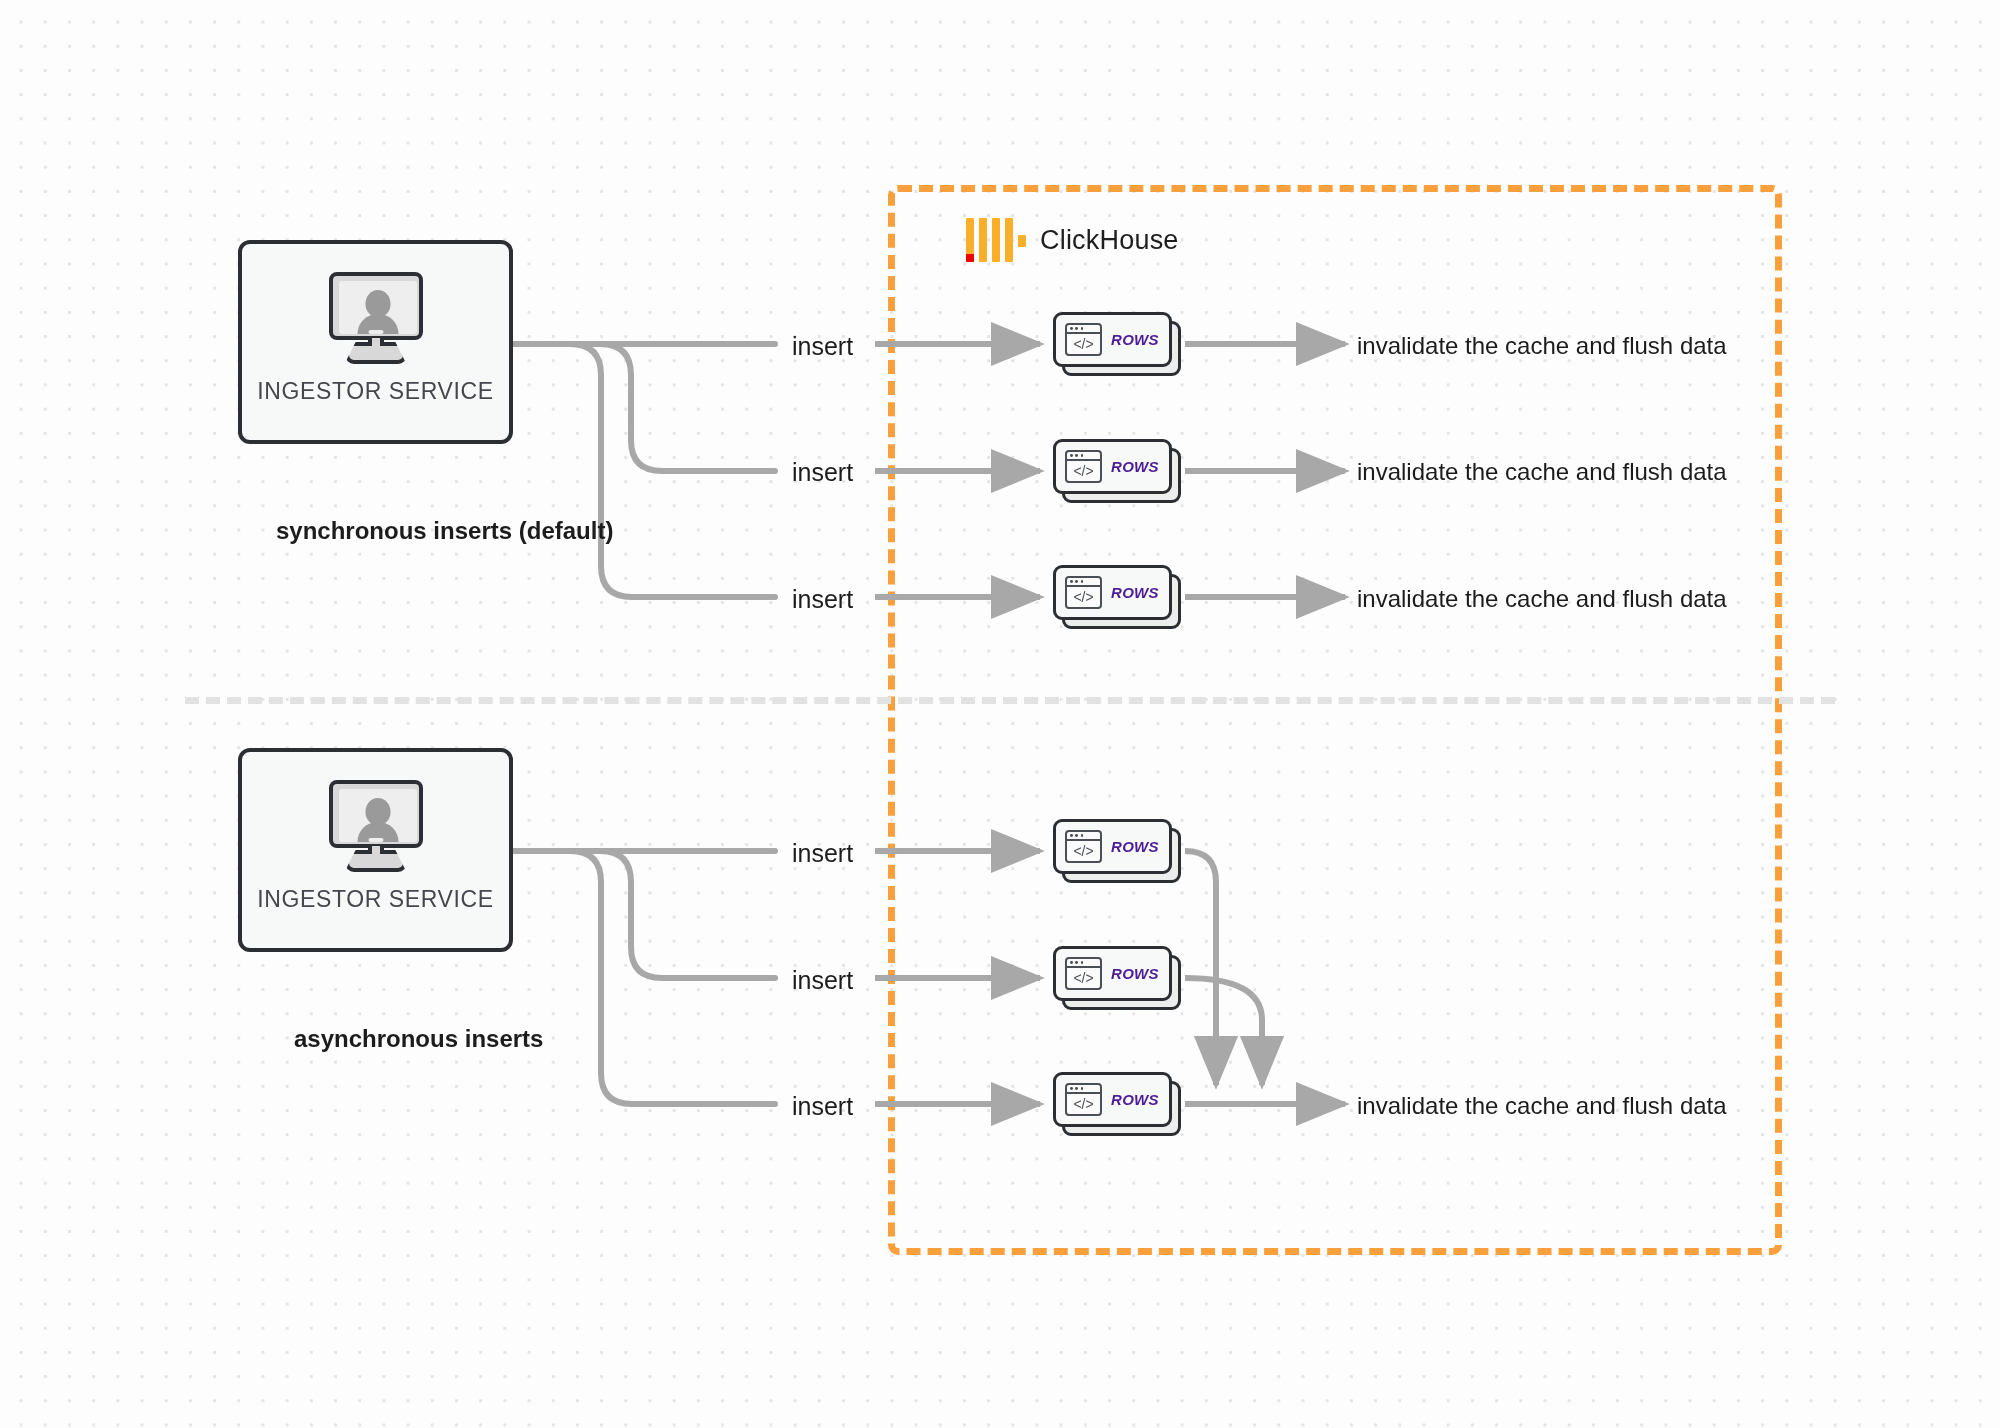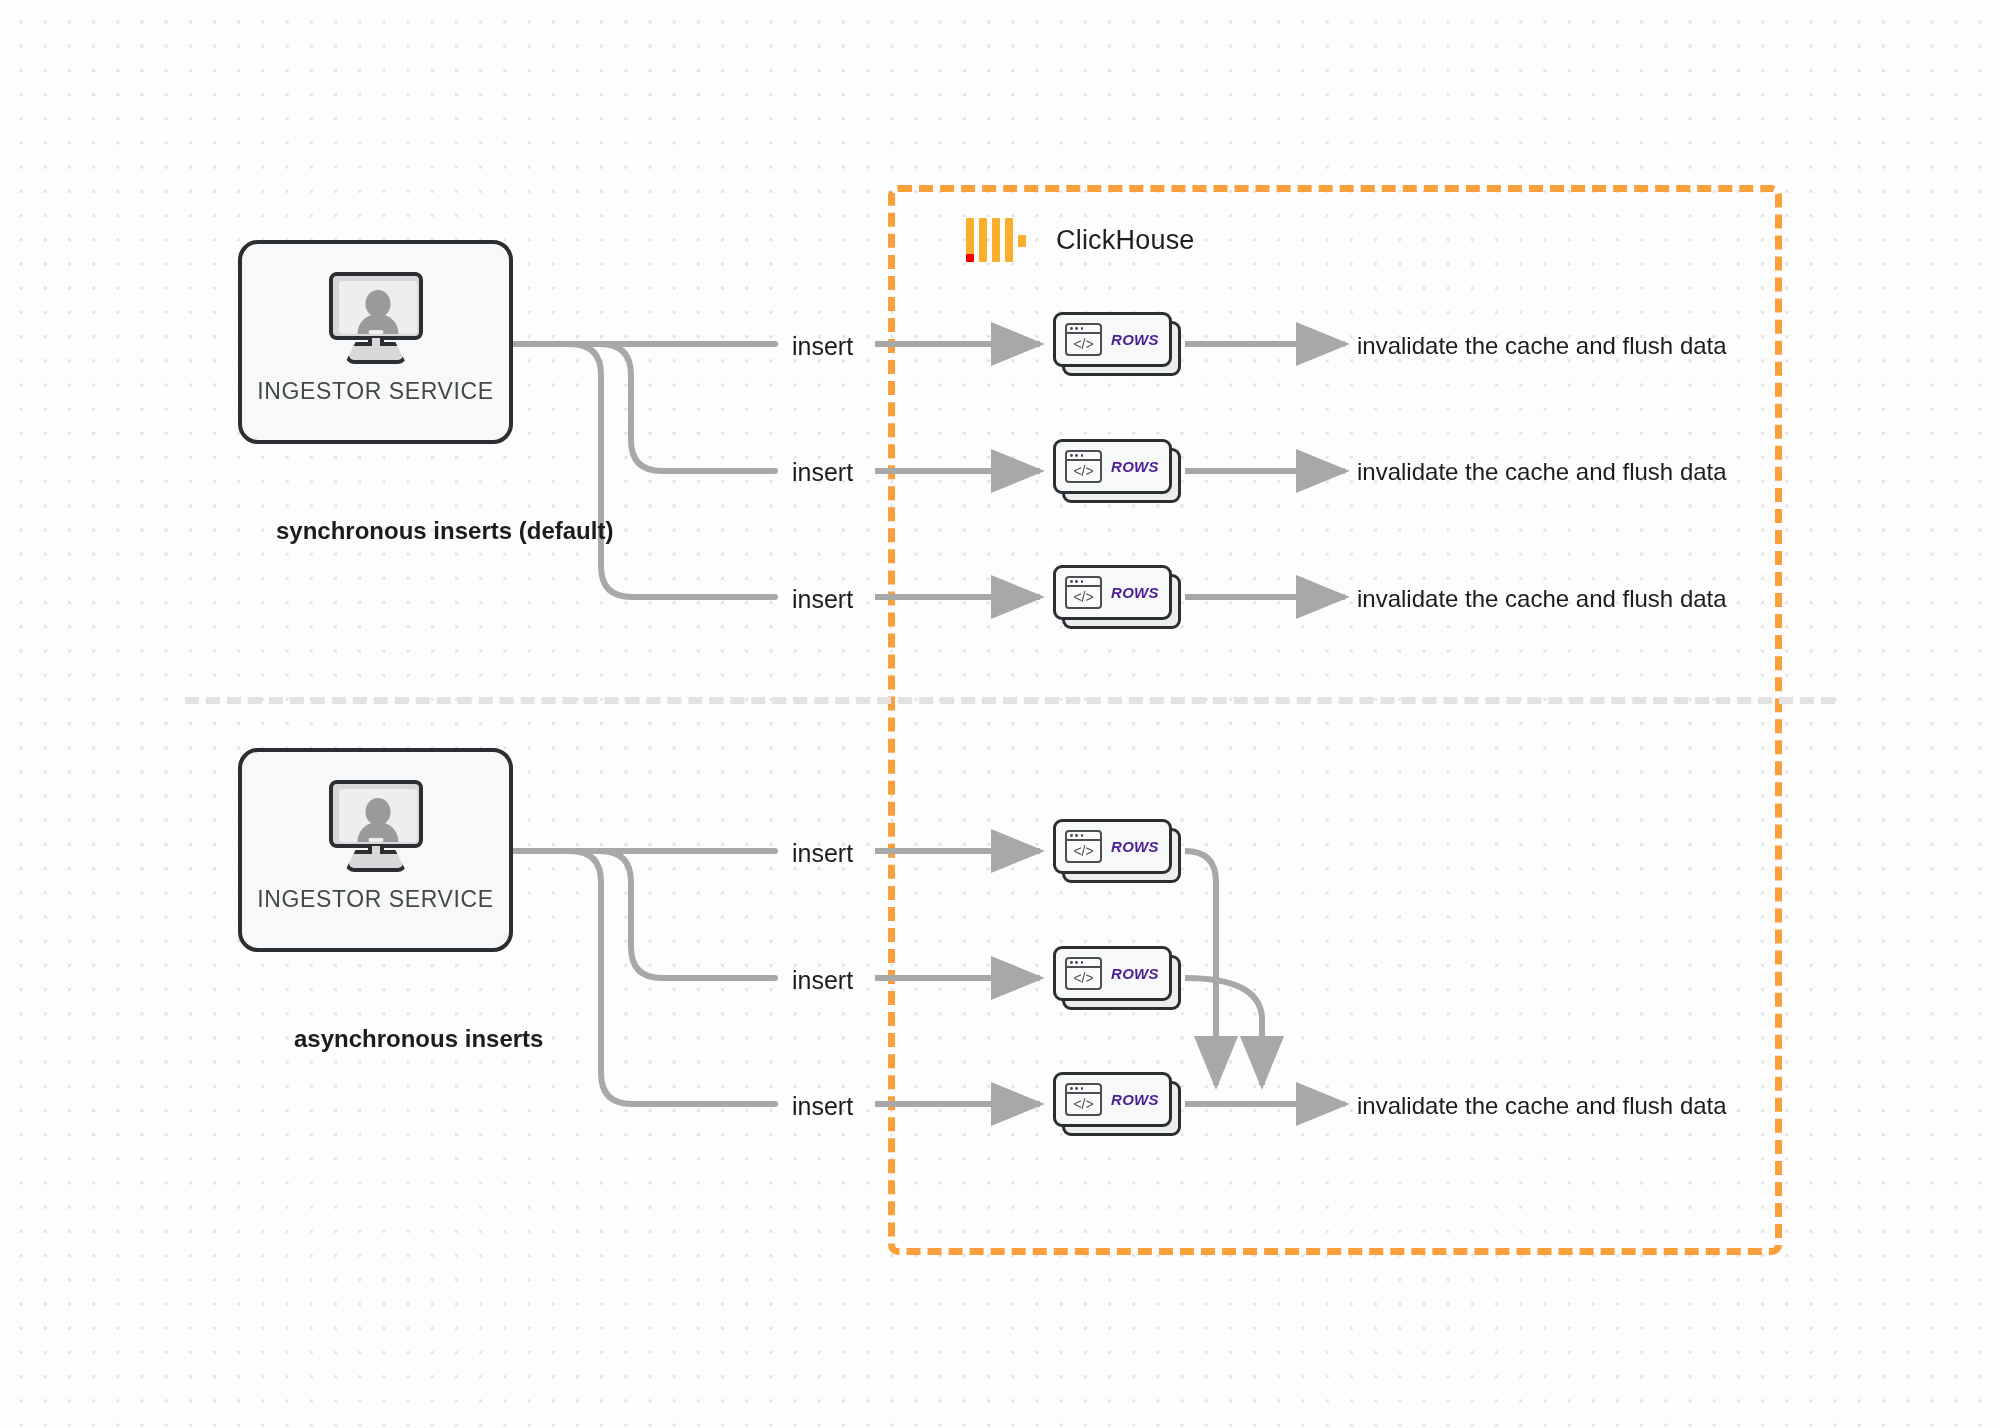--- a/index.html
+++ b/index.html
@@ -29,21 +29,21 @@
     border: 7px dashed #F9A03C;
     border-radius: 10px;
     box-sizing: border-box;
   }
   #ch-logo-wrap {
     position: absolute;
     left: 930px;
     top: 218px;
     display: flex;
     align-items: center;
-    gap: 36px;
+    gap: 20px;
     padding-left: 36px;
   }
   .ch-bars {
     position: relative;
     width: 54px;
     height: 44px;
   }
   .ch-bar {
     position: absolute;
     top: 0;
@@ -92,21 +92,21 @@
     box-sizing: border-box;
   }
 
   
   .ingestor {
     position: absolute;
     width: 275px;
     height: 204px;
     background: #f7f8f8;
     border: 4px solid #2b2f33;
-    border-radius: 20px;
+    border-radius: 12px;
     box-sizing: border-box;
     display: flex;
     flex-direction: column;
     align-items: center;
     justify-content: flex-start;
   }
   #ingestor-sync  { left: 238px; top: 240px; }
   #ingestor-async { left: 238px; top: 748px; }
 
   .monitor {

